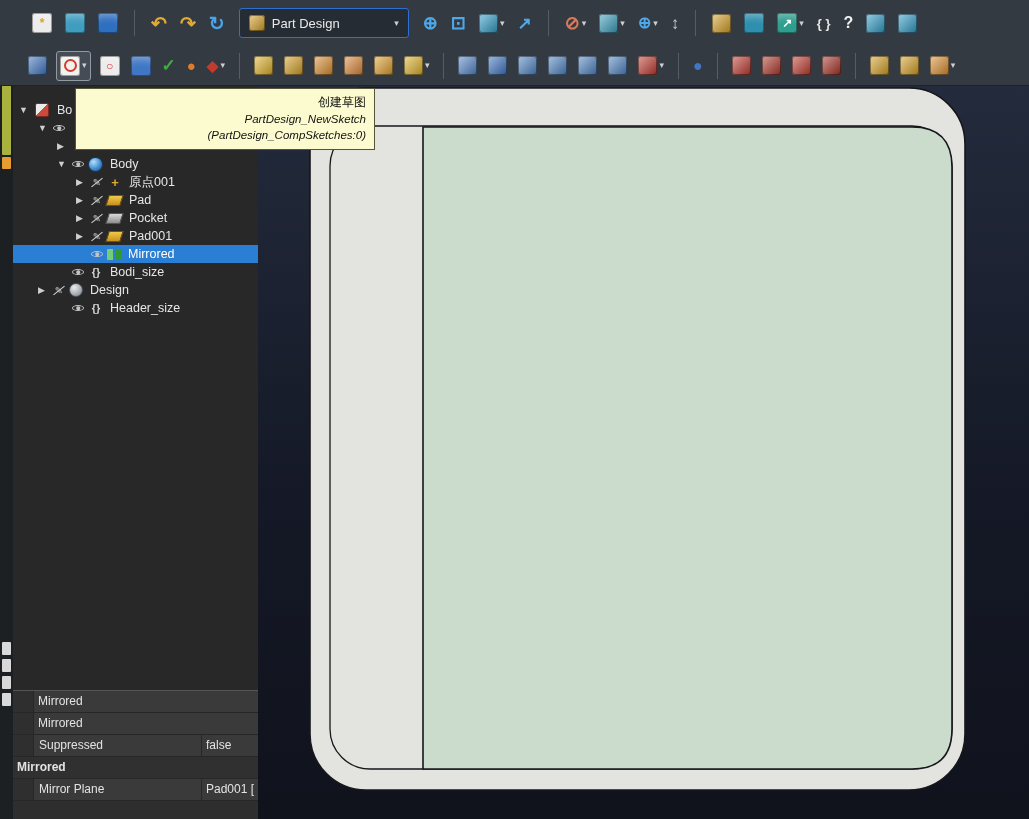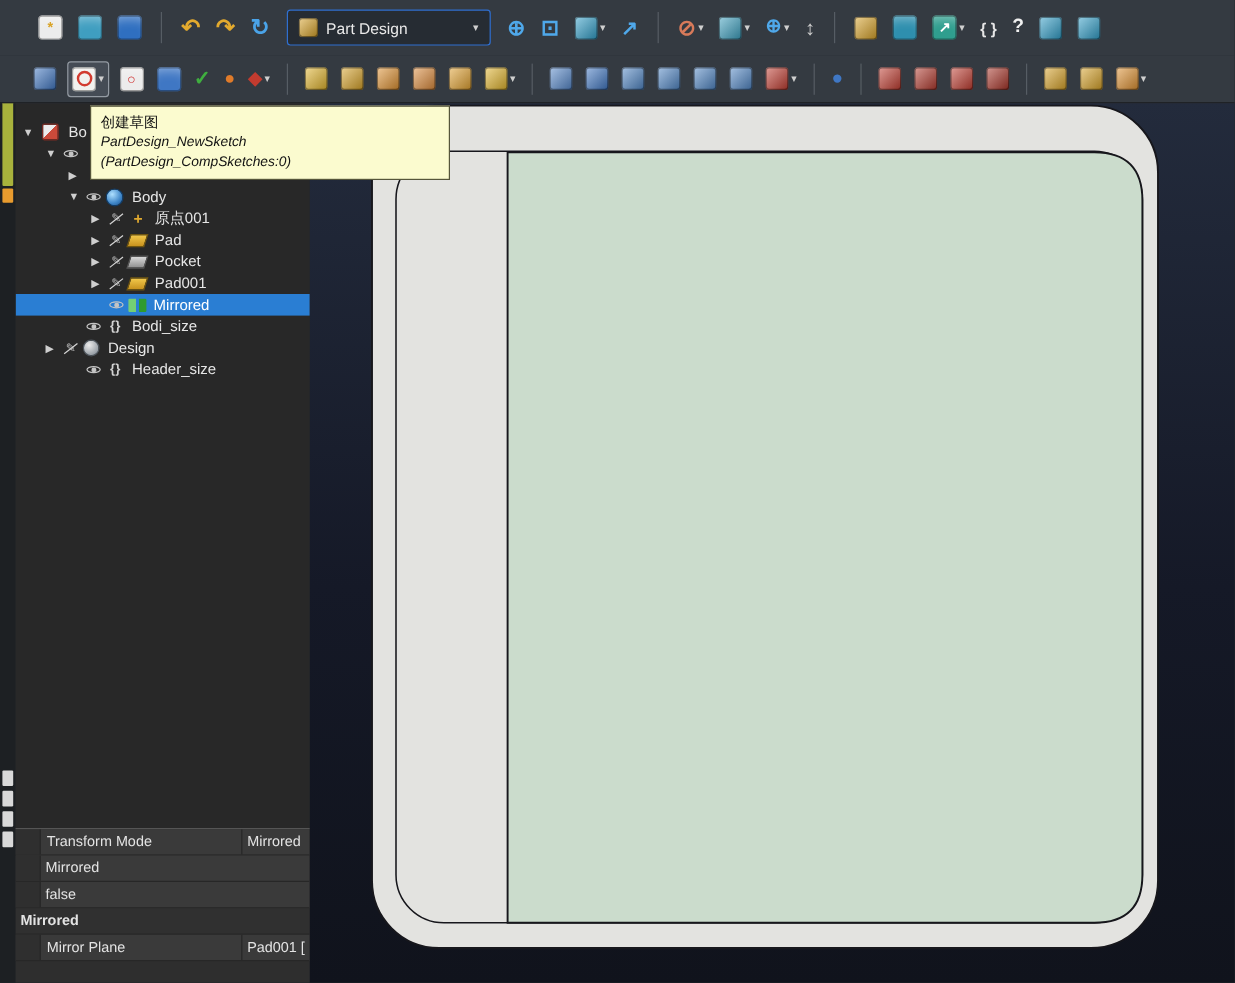--- a/index.html
+++ b/index.html
@@ -74,21 +74,21 @@
   .prop-gutter{flex:0 0 20px;background:#2f2f2f;border-right:1px solid #272727;}
   .prop-label{flex:0 0 162px;padding-left:5px;border-right:1px solid #272727;overflow:hidden;white-space:nowrap;}
   .prop-value{flex:1;padding-left:4px;overflow:hidden;white-space:nowrap;}
 
   
   .viewport{position:absolute;left:258px;top:85px;width:771px;height:734px;overflow:hidden;z-index:1;
             background:linear-gradient(180deg,#232b3c 0%,#151927 55%,#10131c 100%);}
 
   
   .tooltip{position:absolute;left:75px;top:88px;width:300px;box-sizing:border-box;background:#fbfbcf;
-           border:1px solid #55553a;color:#111;padding:5px 8px 6px;z-index:100;font-size:12px;line-height:1.4;}
+           border:1px solid #55553a;color:#111;padding:5px 8px 6px;z-index:100;font-size:12px;line-height:1.4;text-align:right;}
   .tt-cmd{font-style:italic;font-size:11.5px;}
 </style>
 </head>
 <body>
 
 <div id="app">
 
   <div id="toolbar-row1" class="toolbar">
     <div class="tb-group">
         <button class="tb-btn">
@@ -349,29 +349,29 @@
         <span class="tree-arrow"></span>
         <span class="eye"></span>
         <span class="ticon ticon-braces">{}</span>
         <span class="tree-label">Header_size</span>
       </div>
     </div>
 
   <div class="prop-panel" id="props">
       <div class="prop-row">
         <span class="prop-gutter"></span>
-        <span class="prop-label">Transform Mode</span>
         <span class="prop-value">Mirrored</span>
       </div>
       <div class="prop-row">
         <span class="prop-gutter"></span>
         <span class="prop-value">Mirrored</span>
       </div>
       <div class="prop-row">
         <span class="prop-gutter"></span>
+        <span class="prop-label">Suppressed</span>
         <span class="prop-value">false</span>
       </div>
       <div class="prop-group">Mirrored</div>
       <div class="prop-row">
         <span class="prop-gutter"></span>
         <span class="prop-label">Mirror Plane</span>
         <span class="prop-value">Pad001 [</span>
       </div>
     </div>
 

